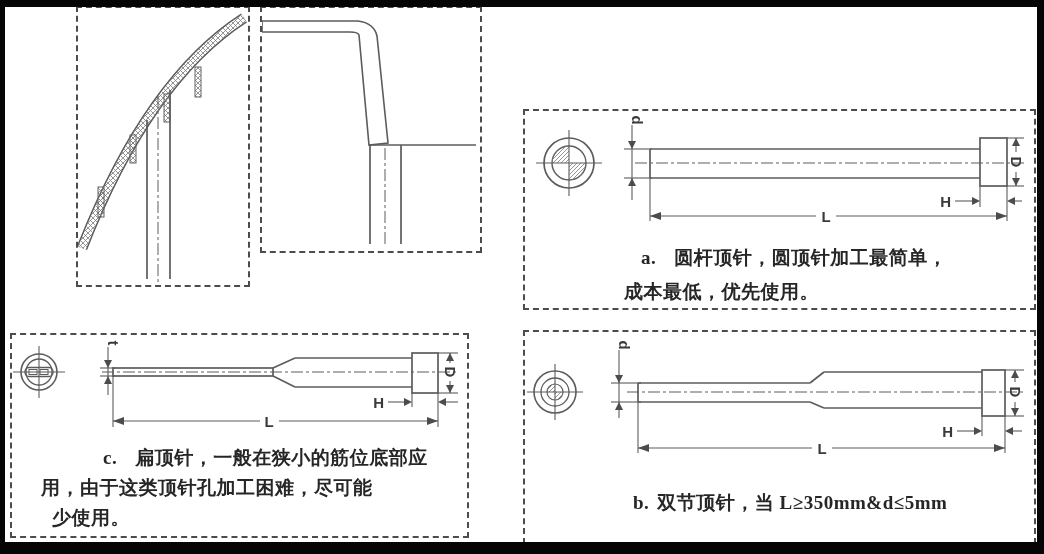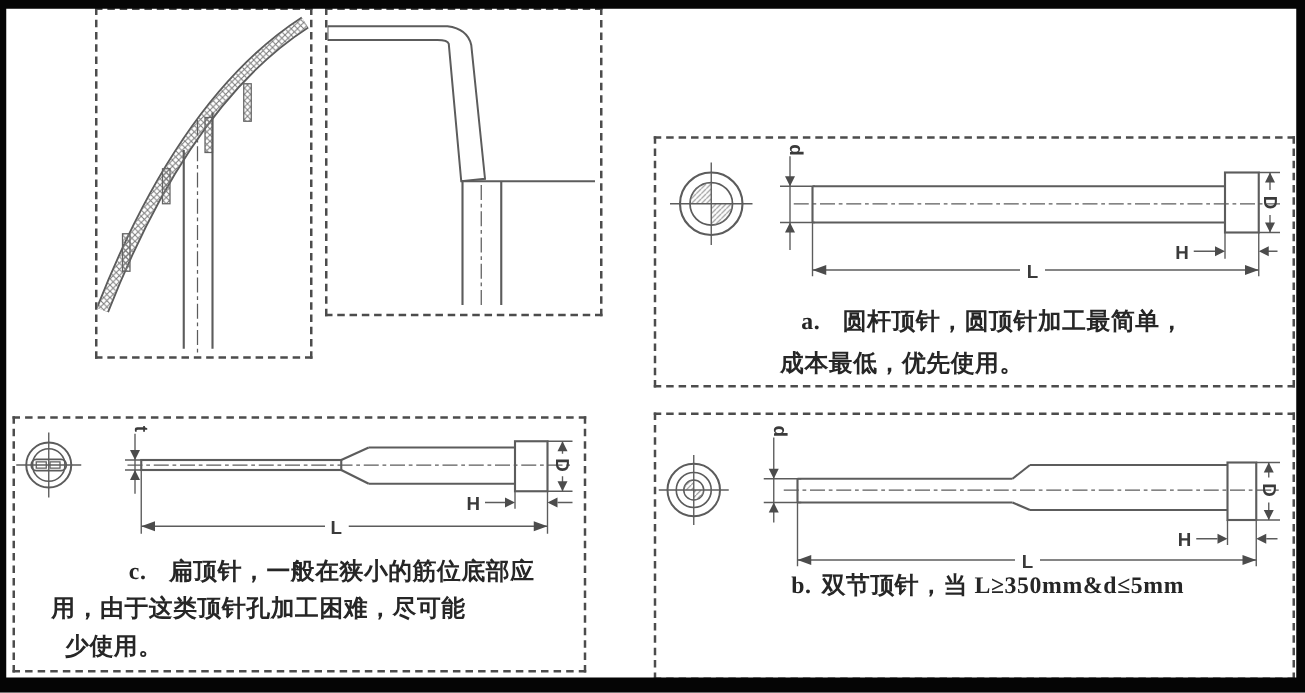--- a/index.html
+++ b/index.html
@@ -258,19 +258,19 @@
       <g>
         <line class="dim" x1="113" y1="70" x2="113" y2="121"></line>
         <line class="dim" x1="480" y1="84" x2="480" y2="121"></line>
         <line class="dim" x1="113" y1="116" x2="287" y2="116"></line>
         <line class="dim" x1="307" y1="116" x2="480" y2="116"></line>
         <polygon points="124,112 124,120 113,116"></polygon>
         <polygon points="469,112 469,120 480,116"></polygon>
         <text x="297" y="122" text-anchor="middle">L</text>
       </g>
     </svg>
-    <div class="cap" style="left:108px;top:126px;">
+    <div class="cap" style="left:108px;top:160px;">
       <span>b.</span><span class="gap-narrow"></span><span>双节顶针，当 L≥350mm&amp;d≤5mm</span>
     </div>
   </section>
 
   <div class="frame"></div>
 </div>
 
 </body></html>

